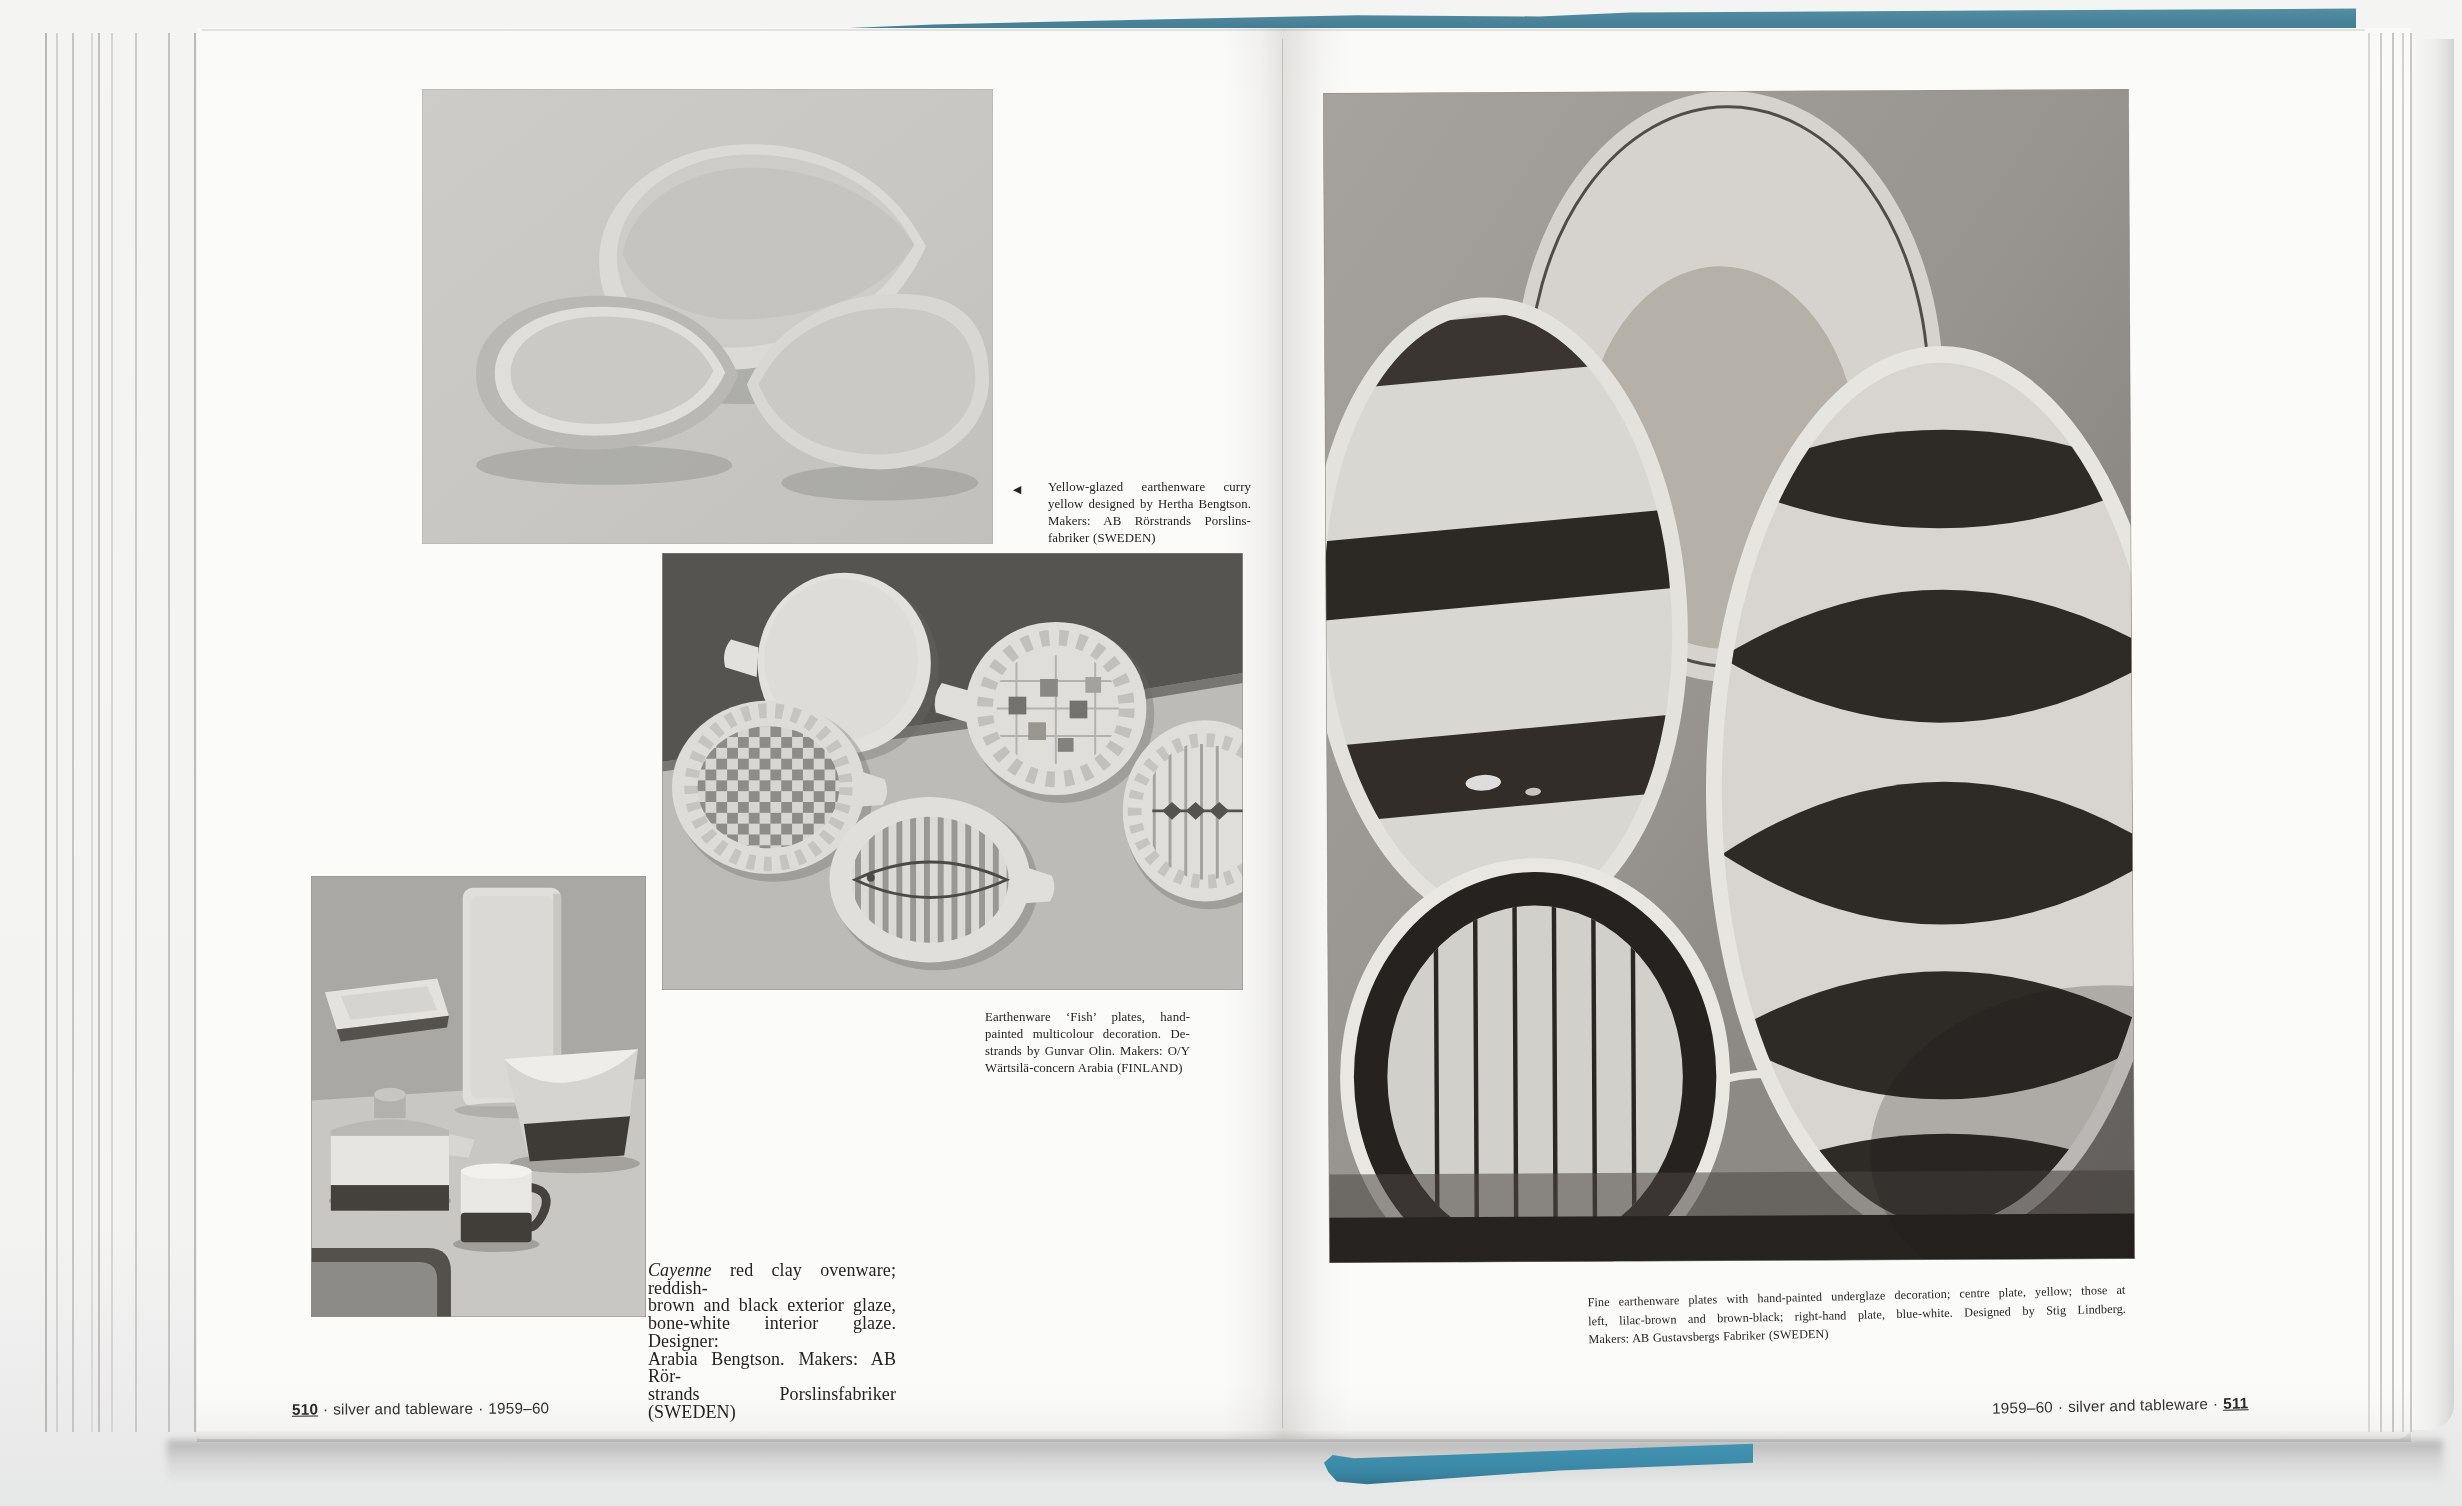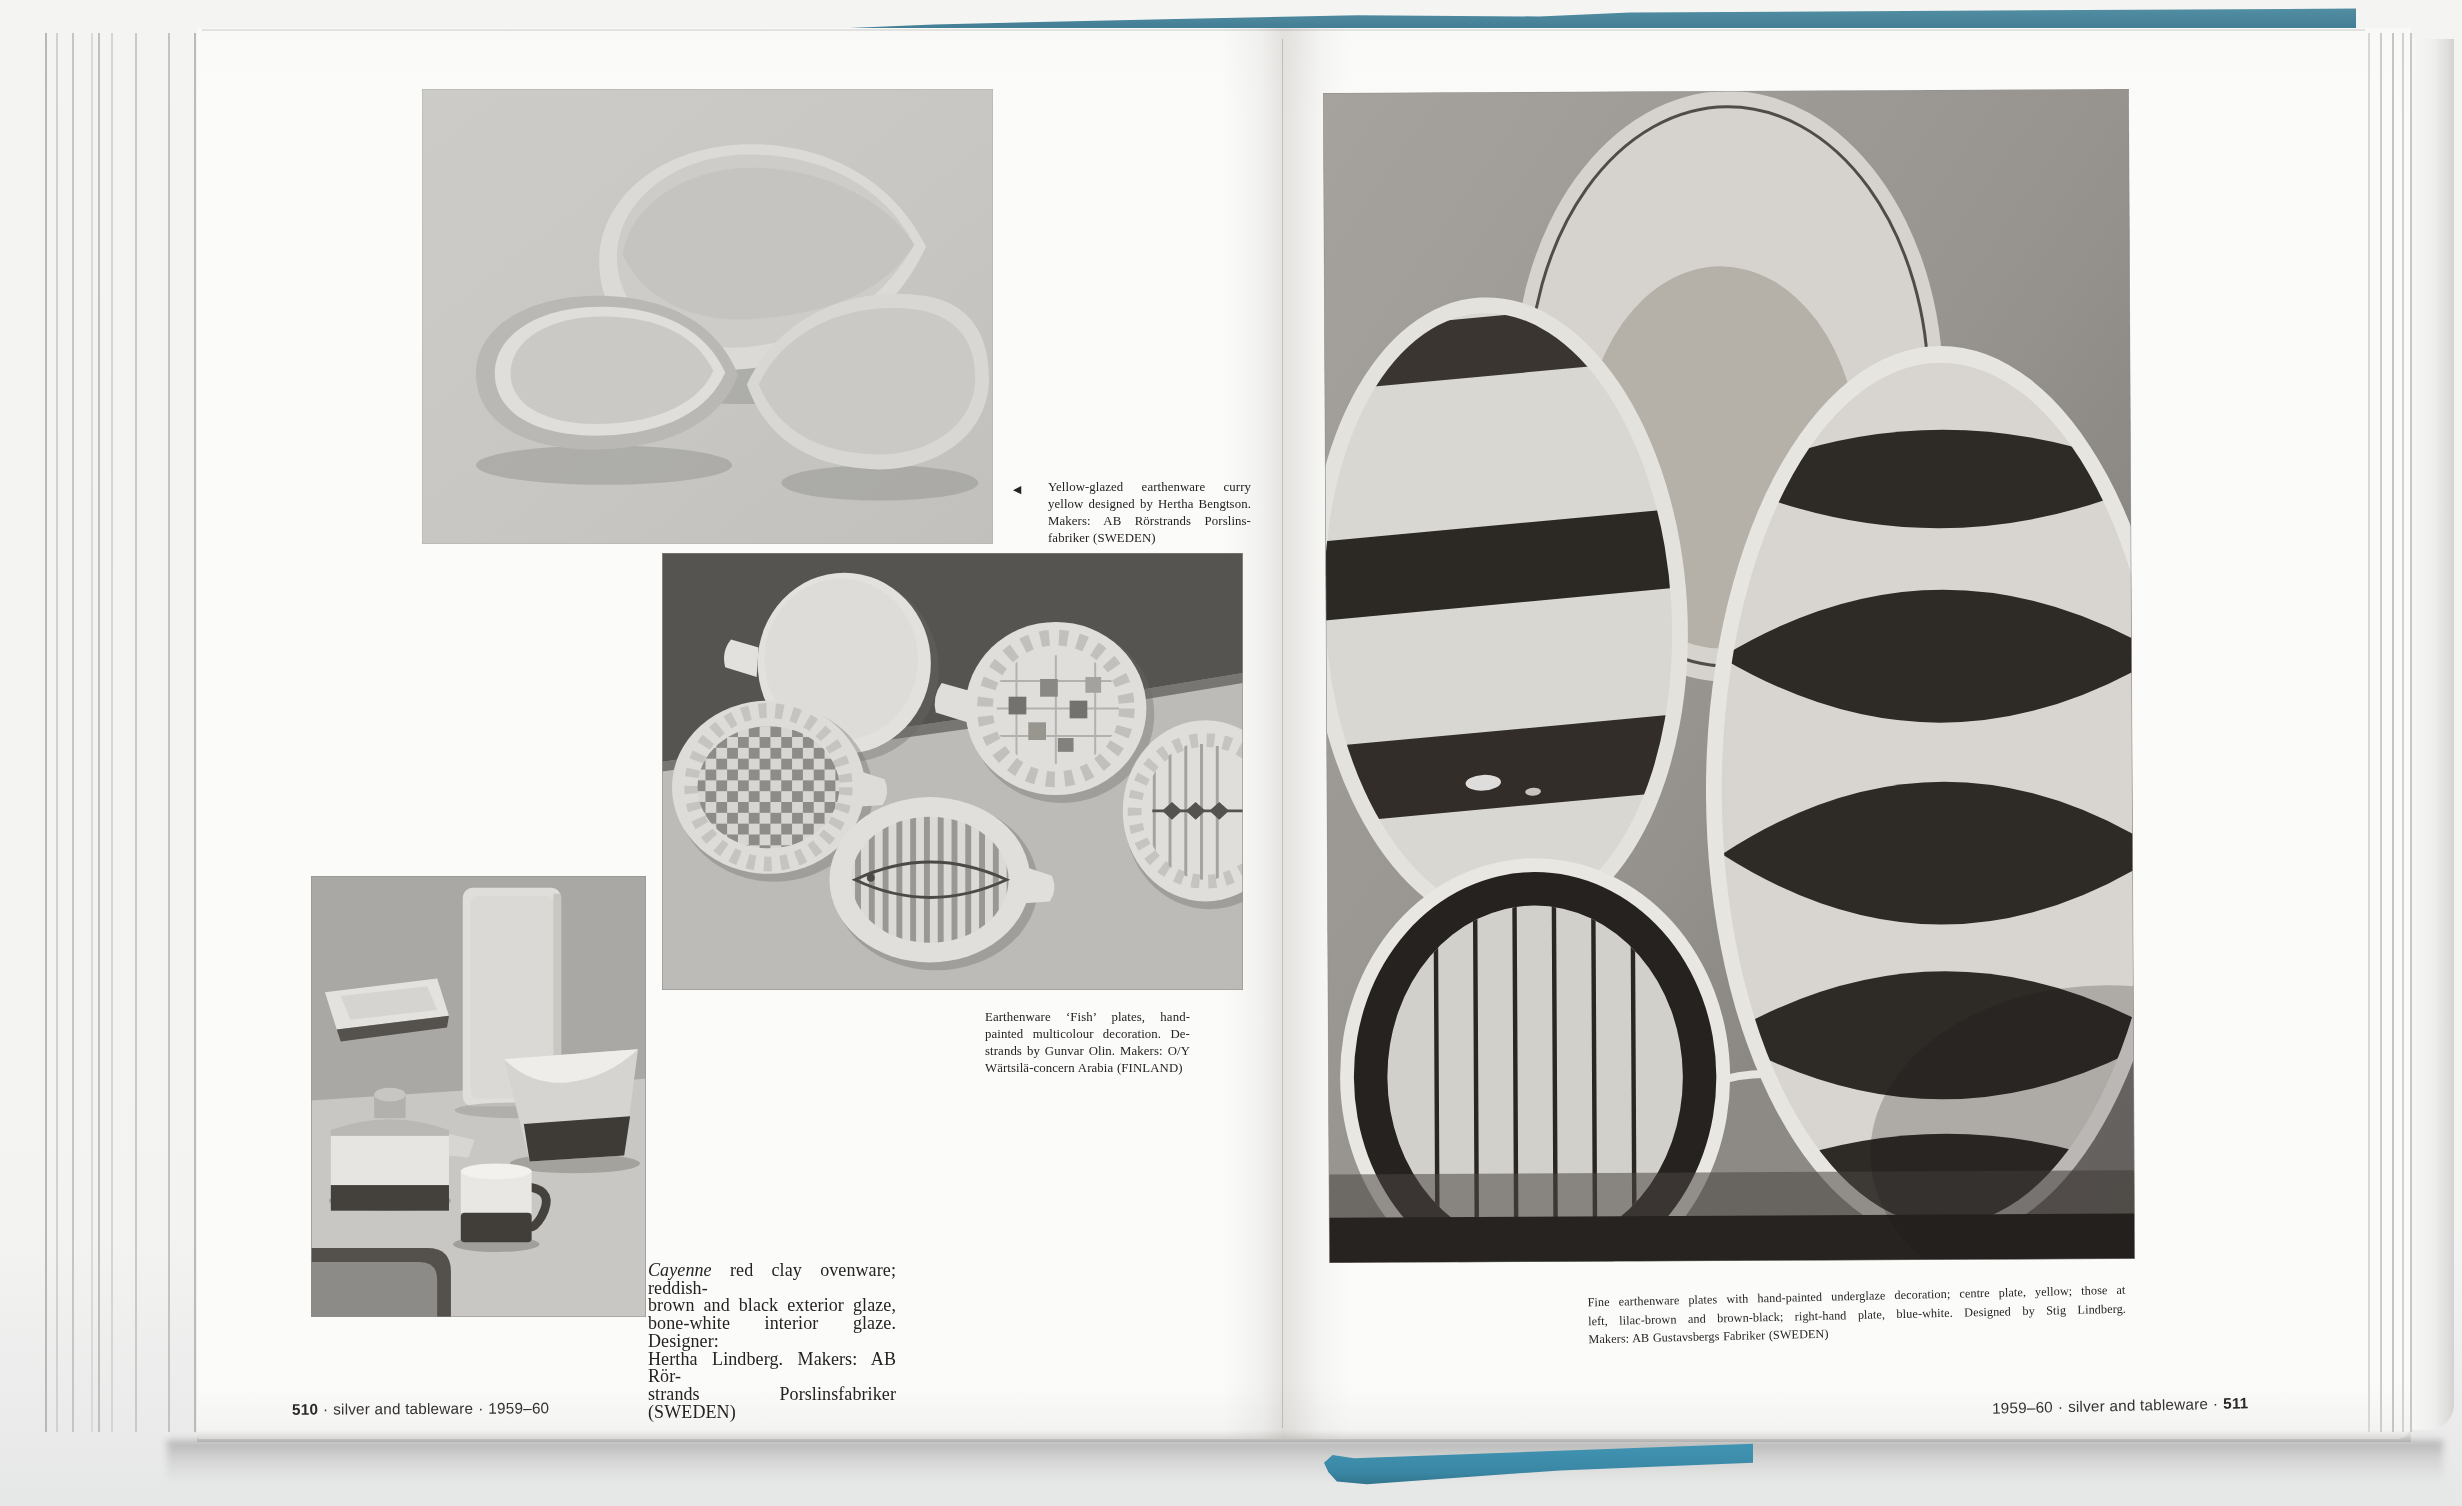--- a/index.html
+++ b/index.html
@@ -54,21 +54,21 @@
   
   .caption{z-index:6;font-size:12.8px;line-height:17px;letter-spacing:0.1px;word-spacing:0.5px;}
   .cap-line{text-align:justify;text-align-last:justify;}
   .cap-line.last{text-align-last:left;}
   .cap-marker{position:absolute;left:-35px;top:2px;font-size:10.8px;letter-spacing:0;}
   .it{font-style:italic;}
   .footer{
     z-index:6;font-family:"Liberation Sans", sans-serif;font-size:15.3px;color:#35322f;
     letter-spacing:0.2px;white-space:nowrap;
   }
-  .footer .num{font-weight:700;color:#2a2724;}
+  .footer .num{font-weight:700;color:#2a2724;text-decoration:underline;}
   .footer .dot{padding:0 4.9px;}
 </style>
 </head>
 <body>
 
 <div id="stage">
 
   <div class="abs under-shadow"></div>
 
   <div class="abs teal-top"></div>
@@ -255,21 +255,21 @@
       <path d="M0,378 L118,378 Q142,378 142,402 L142,448 L0,448 Z" fill="#54514d"></path>
       <path d="M0,392 L110,392 Q128,392 128,410 L128,448 L0,448 Z" fill="#8d8b87"></path>
       <rect x="0" y="0" width="340" height="448" fill="none" stroke="#8f8e8b" stroke-width="1"></rect>
     </svg>
   </div>
 
   <div class="abs caption" style="left:648px;top:1262px;width:248px;font-size:18px;line-height:17.7px">
     <div class="cap-line"><span class="it">Cayenne</span><span> red clay ovenware; reddish-</span></div>
     <div class="cap-line">brown and black exterior glaze,</div>
     <div class="cap-line">bone-white interior glaze. Designer:</div>
-    <div class="cap-line">Hertha Lindberg. Makers: AB Rör-</div>
+    <div class="cap-line">Arabia Bengtson. Makers: AB Rör-</div>
     <div class="cap-line last">strands Porslinsfabriker (SWEDEN)</div>
   </div>
 
   <div class="abs footer" style="left:292px;top:1400px;transform:rotate(-0.3deg)">
     <span class="num">510</span><span class="dot">·</span><span>silver and tableware</span><span class="dot">·</span><span>1959–60</span>
   </div>
 
   <div class="abs photo" style="left:1326px;top:91px;width:806px;height:1170px;transform:rotate(-0.3deg)" aria-label="Four earthenware plates with bold hand-painted underglaze stripes">
     <svg width="806" height="1170" viewBox="0 0 818 1188">
       <defs>

